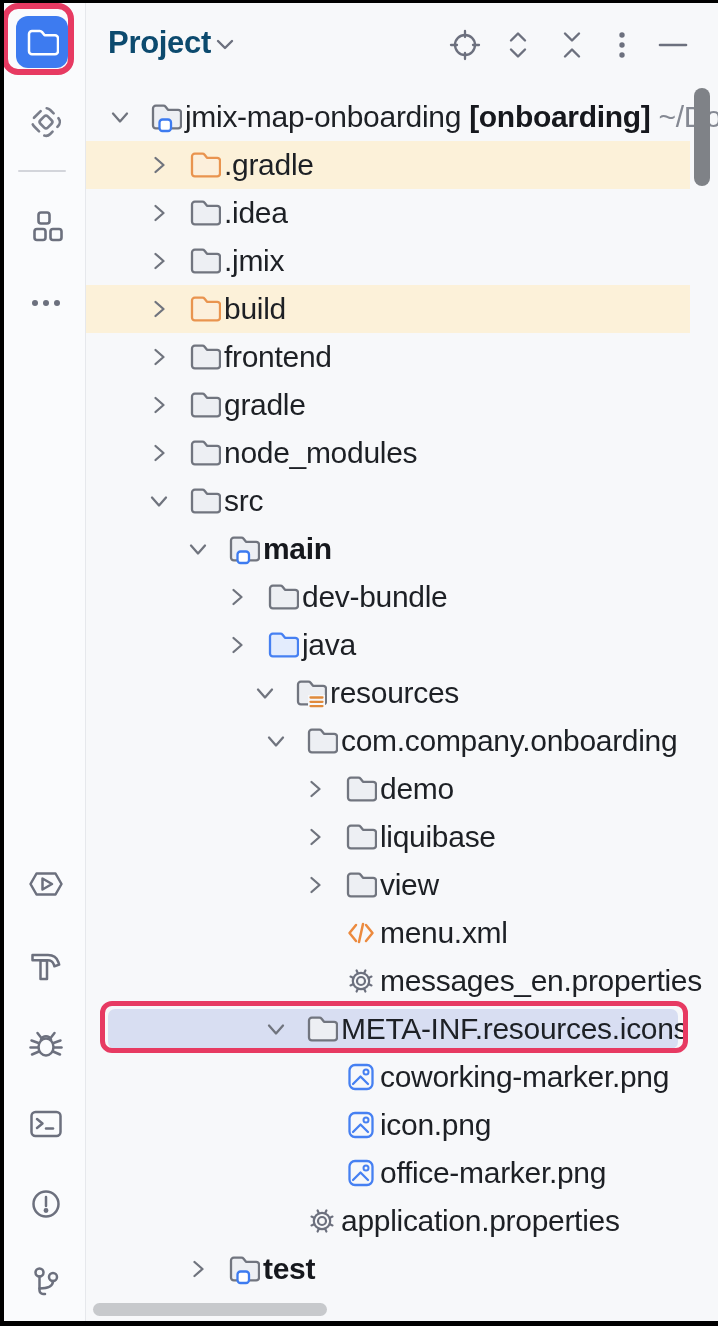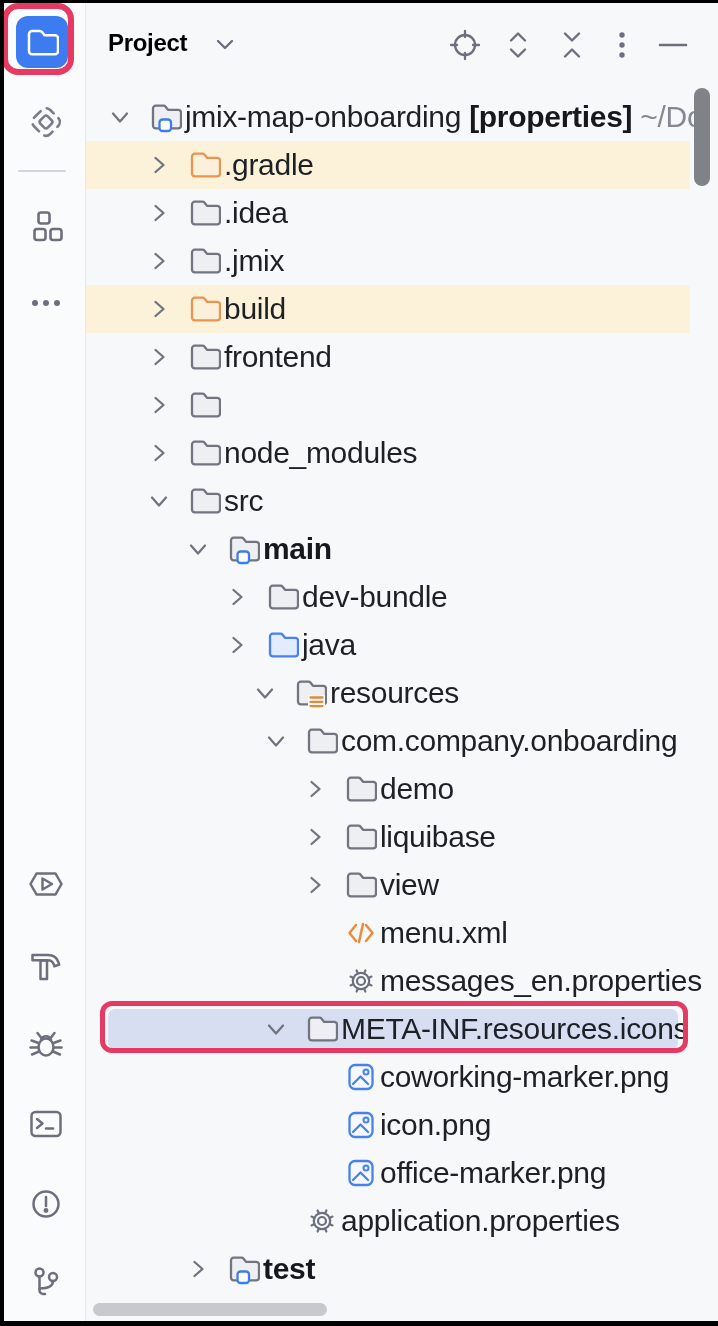--- a/index.html
+++ b/index.html
@@ -20,21 +20,21 @@
     display:flex;align-items:center;justify-content:center;border-radius:12px;}
   .sb-item.active{background:#3d7bf0;width:52px;height:52px;left:12px;}
   .sb-divider{position:absolute;left:14px;width:48px;height:2px;background:#d3d5db;border-radius:1px;}
   .ann-ring{position:absolute;border:6px solid #e73a62;border-radius:16px;
     pointer-events:none;z-index:60;box-sizing:border-box;background:transparent;}
   #project-ring{left:2px;top:3px;width:72px;height:72px;}
 
   
   .pane-header{position:absolute;left:85px;top:3px;width:633px;height:80px;}
   .pane-title{position:absolute;left:23px;top:0;height:80px;line-height:80px;
-    font-size:24px;font-weight:700;color:#000000;letter-spacing:-.3px;}
+    font-size:31px;font-weight:700;color:#0c4a6e;letter-spacing:-.3px;}
   .hd-chev{position:absolute;top:28px;}
   .hd-btn{position:absolute;top:22px;width:40px;height:40px;display:flex;
     align-items:center;justify-content:center;border-radius:8px;}
 
   
   .tree{position:absolute;left:0;top:0;width:718px;height:1326px;}
   .row{position:absolute;left:85px;width:633px;height:48px;overflow:hidden;}
   .row-band{position:absolute;left:0;top:0;width:605px;height:48px;}
   .row-band.cream{background:#fcf1d9;}
   .sel-band{position:absolute;left:23px;top:4px;width:570px;height:40px;
@@ -240,21 +240,21 @@
         <svg width="28" height="28" viewBox="0 0 28 28" fill="none" stroke-linecap="round" stroke-linejoin="round">
           <polyline points="7,10.5 14,18.5 21,10.5" stroke="#70747e" stroke-width="2.3"></polyline>
         </svg>
       </span>
       <span class="nicon" style="left:65px">
         <svg width="32" height="32" viewBox="0 0 32 32" fill="none" stroke-linecap="round" stroke-linejoin="round">
           <path d="M3 9.5 V7.5 a2.8 2.8 0 0 1 2.8 -2.8 h7.6 a2.8 2.8 0 0 1 2.2 1.05 l2.4 3.05 h10.2 a2.8 2.8 0 0 1 2.8 2.8 v13 a2.8 2.8 0 0 1 -2.8 2.8 H5.8 A2.8 2.8 0 0 1 3 24.6 z" stroke="#71757f" fill="#edeff3" stroke-width="2.3"></path>
           <rect x="9.5" y="18.5" width="11.5" height="11.5" rx="3" fill="#ffffff" stroke="#3d7bf0" stroke-width="2.3"></rect>
         </svg>
       </span>
-      <span class="lbl" style="left:100px"><span>jmix-map-onboarding</span> <b>[properties]</b> <span class="path">~/Do</span></span>
+      <span class="lbl" style="left:100px"><span>jmix-map-onboarding</span> <b>[onboarding]</b> <span class="path">~/Do</span></span>
     </div>
     <div class="row" style="top: 141px;">
       <div class="row-band cream"></div>
       <span class="twisty" style="left:60px">
         <svg width="28" height="28" viewBox="0 0 28 28" fill="none" stroke-linecap="round" stroke-linejoin="round">
           <polyline points="10.5,7 18.5,14 10.5,21" stroke="#70747e" stroke-width="2.3"></polyline>
         </svg>
       </span>
       <span class="nicon" style="left:104px">
         <svg width="32" height="32" viewBox="0 0 32 32" fill="none" stroke-linecap="round" stroke-linejoin="round">
@@ -320,20 +320,21 @@
       <span class="twisty" style="left:60px">
         <svg width="28" height="28" viewBox="0 0 28 28" fill="none" stroke-linecap="round" stroke-linejoin="round">
           <polyline points="10.5,7 18.5,14 10.5,21" stroke="#70747e" stroke-width="2.3"></polyline>
         </svg>
       </span>
       <span class="nicon" style="left:104px">
         <svg width="32" height="32" viewBox="0 0 32 32" fill="none" stroke-linecap="round" stroke-linejoin="round">
           <path d="M3 9.5 V7.5 a2.8 2.8 0 0 1 2.8 -2.8 h7.6 a2.8 2.8 0 0 1 2.2 1.05 l2.4 3.05 h10.2 a2.8 2.8 0 0 1 2.8 2.8 v13 a2.8 2.8 0 0 1 -2.8 2.8 H5.8 A2.8 2.8 0 0 1 3 24.6 z" stroke="#71757f" fill="#edeff3" stroke-width="2.3"></path>
         </svg>
       </span>
+      <span class="lbl" style="left:139px">gradle</span>
     </div>
     <div class="row" style="top: 429px;">
       <span class="twisty" style="left:60px">
         <svg width="28" height="28" viewBox="0 0 28 28" fill="none" stroke-linecap="round" stroke-linejoin="round">
           <polyline points="10.5,7 18.5,14 10.5,21" stroke="#70747e" stroke-width="2.3"></polyline>
         </svg>
       </span>
       <span class="nicon" style="left:104px">
         <svg width="32" height="32" viewBox="0 0 32 32" fill="none" stroke-linecap="round" stroke-linejoin="round">
           <path d="M3 9.5 V7.5 a2.8 2.8 0 0 1 2.8 -2.8 h7.6 a2.8 2.8 0 0 1 2.2 1.05 l2.4 3.05 h10.2 a2.8 2.8 0 0 1 2.8 2.8 v13 a2.8 2.8 0 0 1 -2.8 2.8 H5.8 A2.8 2.8 0 0 1 3 24.6 z" stroke="#71757f" fill="#edeff3" stroke-width="2.3"></path>

